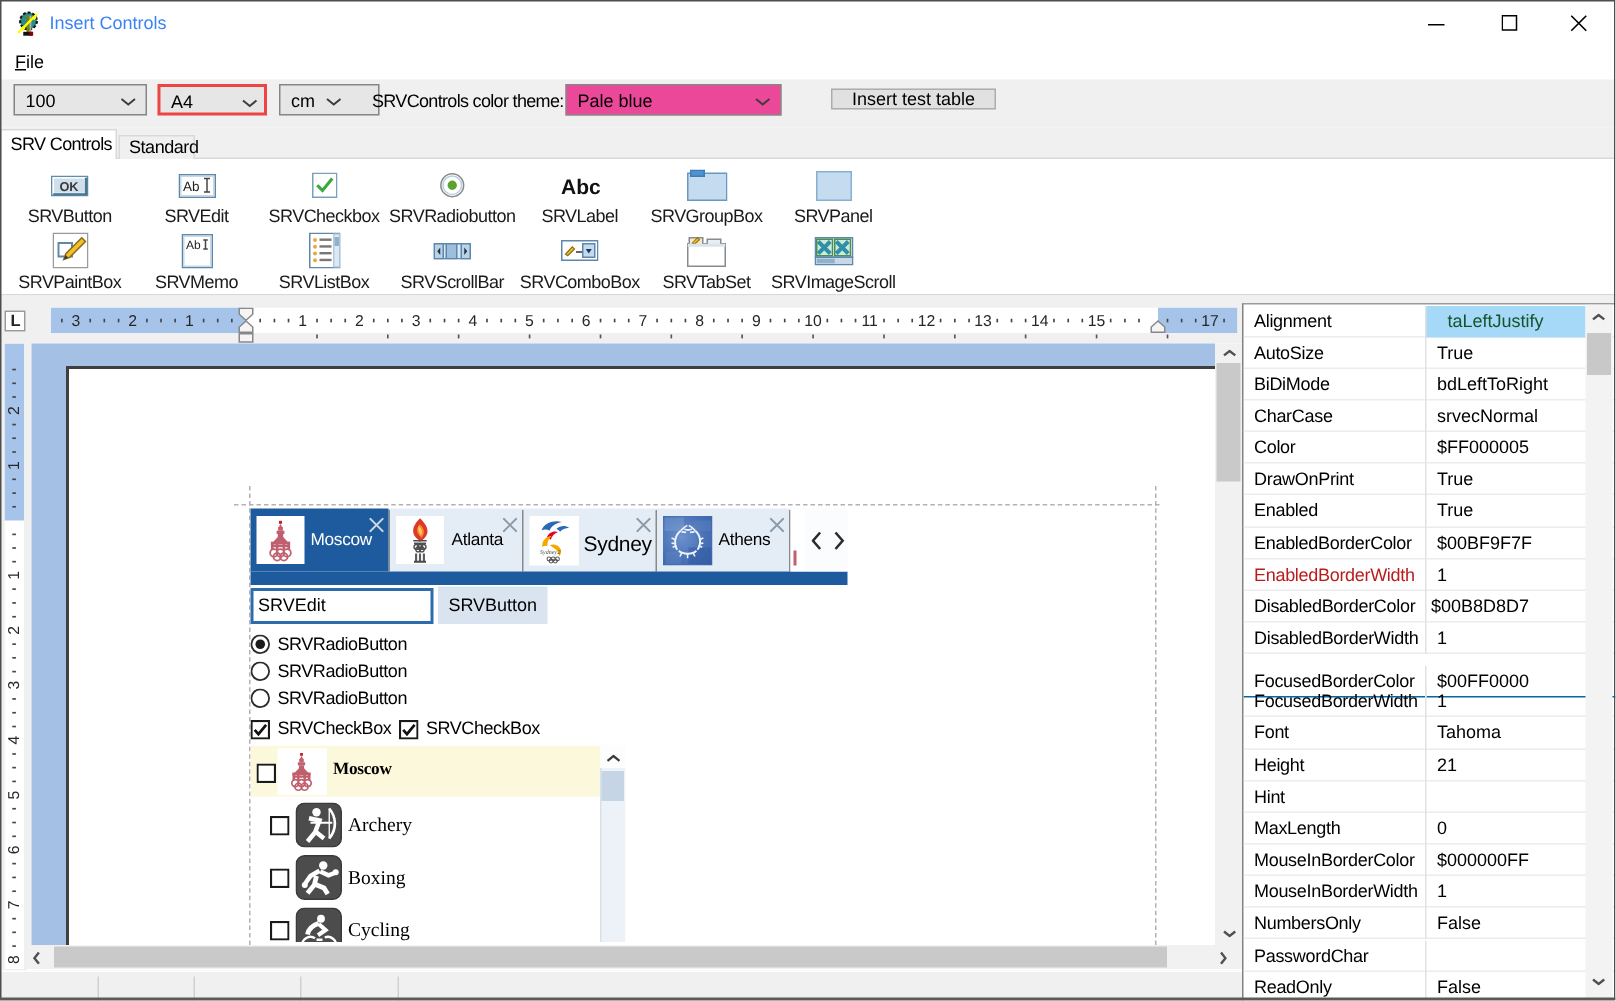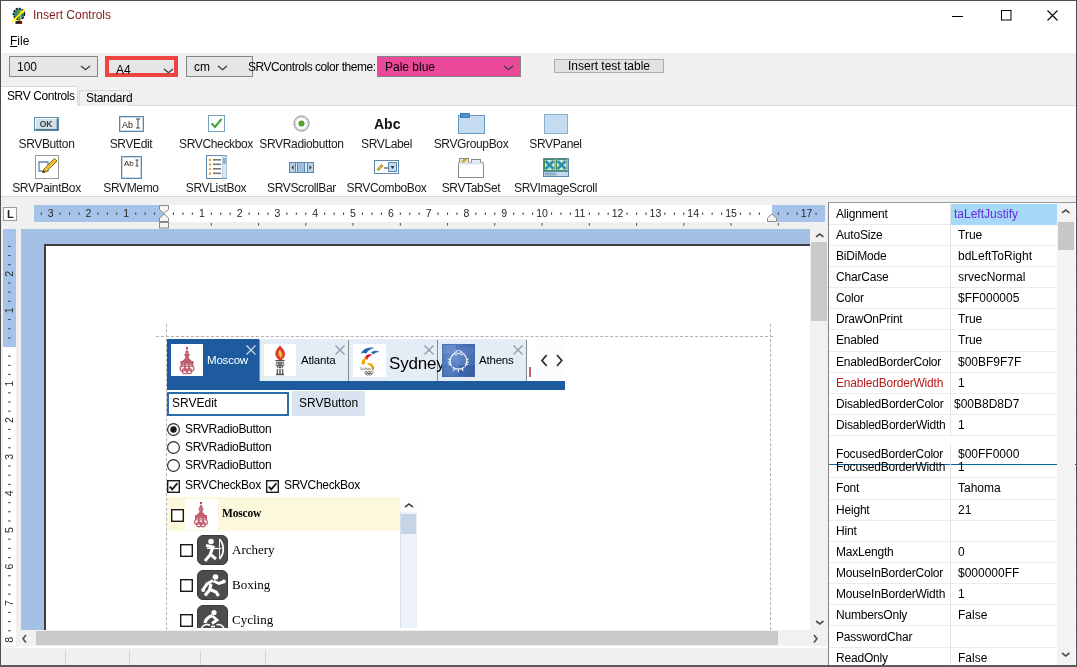--- a/index.html
+++ b/index.html
@@ -8,42 +8,42 @@
 <div class="abs" style="left:0;top:0;width:1077px;height:32px;background:#fff">
 <div class="abs" style="left:11px;top:7px"><svg width="17" height="17" viewBox="0 0 17 17">
         <circle cx="8" cy="7" r="5.6" fill="#2e8b8b" stroke="#111" stroke-width="1.4" stroke-dasharray="2 1.2"></circle>
         <rect x="6.7" y="3.5" width="2" height="11" fill="#808000"></rect>
         <rect x="8.7" y="3.5" width="1.2" height="11" fill="#b0b0a0"></rect>
         <path d="M 1 15 L 13.5 2.5" stroke="#ffff00" stroke-width="1.6"></path>
         <path d="M 3.5 11 l 1.6 1.6 M 11 4 l 1.6 1.6" stroke="#ffff00" stroke-width="2.4"></path>
         <rect x="4.5" y="14.2" width="6" height="2.6" fill="#111"></rect>
         <rect x="8.5" y="14.2" width="2.6" height="2.6" fill="#8b0000"></rect>
       </svg></div>
-<div class="abs" style="left:33px;top:8px;font-size:12px;color:#7f1d1d">Insert Controls</div>
+<div class="abs" style="left:33px;top:8px;font-size:12px;color:#3b82f6">Insert Controls</div>
 <svg class="abs" style="left:952px;top:12px" width="12" height="10">
       <path d="M 0 4.5 H 11" stroke="#000" stroke-width="1"></path>
     </svg>
 <svg class="abs" style="left:1001px;top:10px" width="11" height="11">
       <rect x="0.5" y="0.5" width="9.5" height="9.5" fill="none" stroke="#000" stroke-width="1"></rect>
     </svg>
 <svg class="abs" style="left:1047px;top:10px" width="12" height="12">
       <path d="M 0.5 0.5 L 10.5 10.5 M 10.5 0.5 L 0.5 10.5" stroke="#000" stroke-width="1.1"></path>
     </svg>
 </div>
 <div class="abs" style="left:0;top:32px;width:1077px;height:21px;background:#fff">
 <div class="abs" style="left:10px;top:2px;font-size:12px;color:#000"><span style="text-decoration:underline">F</span>ile</div>
 </div>
 <div class="abs" style="left:0;top:53px;width:1077px;height:32px;background:#f0f0f0">
 <div class="abs" style="left:9px;top:3px;width:89px;height:21px;background:#e6e6e6;border:1px solid #868686">
       <div class="abs" style="left:7px;top:2px;line-height:16px;color:#000">100</div>
       <svg width="11" height="5.720000000000001" style="position:absolute;left:70px;top:8.0px">
         <path d="M 1 1 L 5.5 4.720000000000001 L 10 1" fill="none" stroke="#3c3c3c" stroke-width="1.3"></path>
       </svg>
     </div>
-<div class="abs" style="left:105px;top:3px;width:73px;height:21px;background:#e6e6e6;border:4px solid #ef4444">
+<div class="abs" style="left:105px;top:3px;width:73px;height:21px;background:#e6e6e6;border:2px solid #ef4444">
       <div class="abs" style="left:7px;top:2px;line-height:16px;color:#000">A4</div>
       <svg width="11" height="5.720000000000001" style="position:absolute;left:54px;top:8.0px">
         <path d="M 1 1 L 5.5 4.720000000000001 L 10 1" fill="none" stroke="#3c3c3c" stroke-width="1.3"></path>
       </svg>
     </div>
 <div class="abs" style="left:186px;top:3px;width:67px;height:21px;background:#e6e6e6;border:1px solid #868686">
       <div class="abs" style="left:7px;top:2px;line-height:16px;color:#000">cm</div>
       <svg width="11" height="5.720000000000001" style="position:absolute;left:30px;top:8.0px">
         <path d="M 1 1 L 5.5 4.720000000000001 L 10 1" fill="none" stroke="#3c3c3c" stroke-width="1.3"></path>
       </svg>
@@ -399,21 +399,21 @@
           <path d="M 13.5 19.5 c 2.8 -1 5.4 -0.2 6.9 2 c 1.2 1.9 0.9 4 -0.8 5.4 c 0 -2.2 -0.9 -3.9 -2.7 -5.1 c -1.1 -0.8 -2.2 -1.6 -3.4 -2.3 Z" fill="#f5a800"></path>
           <text x="7" y="25.5" font-size="4" fill="#444" font-family="Liberation Serif" font-style="italic">Sydney 2﻿</text>
           <g fill="none" stroke="#555" stroke-width="0.7">
             <circle cx="13" cy="28.6" r="1.3"></circle>
             <circle cx="15.8" cy="28.6" r="1.3"></circle>
             <circle cx="18.6" cy="28.6" r="1.3"></circle>
             <circle cx="14.4" cy="30" r="1.3"></circle>
             <circle cx="17.2" cy="30" r="1.3"></circle>
           </g>
         </svg></div>
-<div class="abs" style="left:222px;top:15px;color:#000;font-size:17px;letter-spacing:-0.2px">Sydney</div>
+<div class="abs" style="left:222px;top:15px;color:#000;font-size:14px;letter-spacing:-0.2px">Sydney</div>
 <svg class="abs" style="left:257px;top:6px" width="10" height="10">
         <path d="M 0.5 0.5 L 9.5 9.5 M 9.5 0.5 L 0.5 9.5" stroke="#8a9aa8" stroke-width="1.2"></path>
       </svg>
 <div class="abs" style="left:275px;top:5px;width:33px;height:33px"><svg width="33" height="33" viewBox="0 0 33 33">
           <defs>
             <radialGradient id="athbg" cx="0.38" cy="0.42" r="0.9">
               <stop offset="0" stop-color="#6c92cc"></stop>
               <stop offset="0.5" stop-color="#4a72b6"></stop>
               <stop offset="1" stop-color="#3560a8"></stop>
             </radialGradient>
@@ -576,21 +576,21 @@
 <div class="abs" style="left:0;top:647px;width:828px;height:20px;background:#f0f0f0;border-top:1px solid #fff">
 <div class="abs" style="left:65px;top:3px;width:1px;height:17px;background:#d0d0d0"></div>
 <div class="abs" style="left:129px;top:3px;width:1px;height:17px;background:#d0d0d0"></div>
 <div class="abs" style="left:200px;top:3px;width:1px;height:17px;background:#d0d0d0"></div>
 <div class="abs" style="left:265px;top:3px;width:1px;height:17px;background:#d0d0d0"></div>
 </div>
 <div style="position:absolute;left:828px;top:202px;width:249px;height:465px;background:#fff;border-left:1px solid #828282;border-top:1px solid #9a9a9a;overflow:hidden">
     <div style="position:absolute;left:0;top:0.5px;width:249px;height:21.15px;border-bottom:1px solid #ececec">
       <div style="position:absolute;left:7px;top:0;width:113px;height:21.15px;line-height:21.15px;color:#000;letter-spacing:-0.2px;white-space:nowrap">Alignment</div>
       <div style="position:absolute;left:121px;top:0;width:107px;height:21.15px;background:#a6d9f7;border-left:1px solid #e2e2e2">
-        <div style="position:absolute;left:3px;top:0;width:100px;height:21.15px;line-height:21.15px;color:#6d28d9">taLeftJustify</div>
+        <div style="position:absolute;left:14px;top:0;width:100px;height:21.15px;line-height:21.15px;color:#14532d">taLeftJustify</div>
       </div>
     </div>
     <div style="position:absolute;left:0;top:21.6px;width:249px;height:21.15px;border-bottom:1px solid #ececec">
       <div style="position:absolute;left:7px;top:0;width:113px;height:21.15px;line-height:21.15px;color:#000;letter-spacing:-0.2px;white-space:nowrap">AutoSize</div>
       <div style="position:absolute;left:121px;top:0;width:107px;height:21.15px;border-left:1px solid #e2e2e2">
         <div style="position:absolute;left:7px;top:0;width:100px;height:21.15px;line-height:21.15px;color:#000">True</div>
       </div>
     </div>
     <div style="position:absolute;left:0;top:42.8px;width:249px;height:21.15px;border-bottom:1px solid #ececec">
       <div style="position:absolute;left:7px;top:0;width:113px;height:21.15px;line-height:21.15px;color:#000;letter-spacing:-0.2px;white-space:nowrap">BiDiMode</div>

